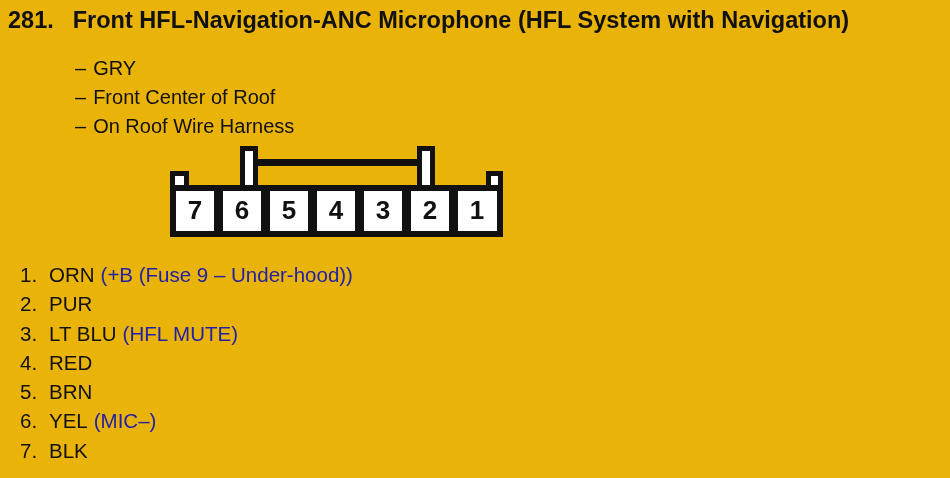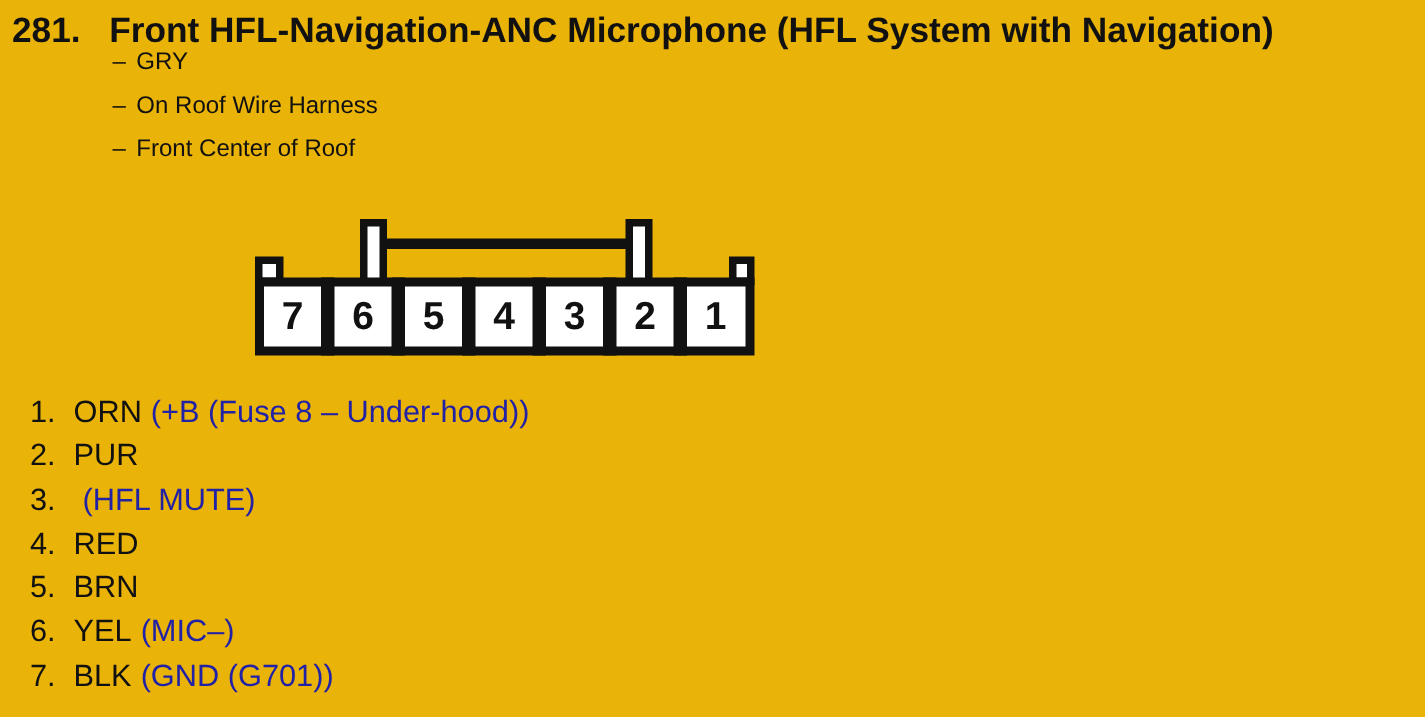--- a/index.html
+++ b/index.html
@@ -20,22 +20,22 @@
     top: 7px;
     font-weight: bold;
     font-size: 23.5px;
     white-space: nowrap;
     letter-spacing: 0;
   }
   .title-text { margin-left: 19px; }
   .attr-list {
     position: absolute;
     left: 75px;
-    top: 27px;
-    font-size: 16px;
+    top: 54px;
+    font-size: 20px;
     line-height: 29px;
   }
   .attr-row { white-space: nowrap; }
   .attr-label { margin-left: 7px; }
   .connector-svg {
     position: absolute;
     left: 158px;
     top: 140px;
   }
   .connector-svg .stroke {
@@ -63,22 +63,22 @@
 <body>
 
 <div class="page">
 
   <div class="title-row">
     <span class="item-no">281.</span><span class="title-text">Front HFL-Navigation-ANC Microphone (HFL System with Navigation)</span>
   </div>
 
   <div class="attr-list" id="attr-list">
       <div class="attr-row"><span class="bullet">–</span><span class="attr-label">GRY</span></div>
+      <div class="attr-row"><span class="bullet">–</span><span class="attr-label">Front Center of Roof</span></div>
       <div class="attr-row"><span class="bullet">–</span><span class="attr-label">On Roof Wire Harness</span></div>
-      <div class="attr-row"><span class="bullet">–</span><span class="attr-label">Front Center of Roof</span></div>
     </div>
 
   <svg class="connector-svg" width="360" height="102" viewBox="0 0 360 102" xmlns="http://www.w3.org/2000/svg">
 
     <line x1="95" y1="22.5" x2="264" y2="22.5" stroke="#111111" stroke-width="7"></line>
 
     <rect class="stroke" x="84.5" y="8.5" width="13" height="40" stroke-width="5"></rect>
     <rect class="stroke" x="261.5" y="8.5" width="13" height="40" stroke-width="5"></rect>
 
     <rect class="stroke" x="14.5" y="33.5" width="14" height="14" stroke-width="5"></rect>
@@ -103,43 +103,43 @@
         <text x="225" y="79" text-anchor="middle" class="cell-num">3</text>
         <text x="272" y="79" text-anchor="middle" class="cell-num">2</text>
         <text x="319" y="79" text-anchor="middle" class="cell-num">1</text>
       </g>
   </svg>
 
   <div class="pin-list" id="pin-list">
       <div class="pin-row">
         <span class="pin-num">1.</span>
         <span class="pin-wire">ORN</span>
-        <span class="pin-fn">(+B (Fuse 8 – Under-hood))</span>
+        <span class="pin-fn">(+B (Fuse 9 – Under-hood))</span>
       </div>
       <div class="pin-row">
         <span class="pin-num">2.</span>
         <span class="pin-wire">PUR</span>
       </div>
       <div class="pin-row">
         <span class="pin-num">3.</span>
+        <span class="pin-wire">LT BLU</span>
         <span class="pin-fn">(HFL MUTE)</span>
       </div>
       <div class="pin-row">
         <span class="pin-num">4.</span>
         <span class="pin-wire">RED</span>
       </div>
       <div class="pin-row">
         <span class="pin-num">5.</span>
         <span class="pin-wire">BRN</span>
       </div>
       <div class="pin-row">
         <span class="pin-num">6.</span>
         <span class="pin-wire">YEL</span>
         <span class="pin-fn">(MIC–)</span>
       </div>
       <div class="pin-row">
         <span class="pin-num">7.</span>
         <span class="pin-wire">BLK</span>
-        <span class="pin-fn">(GND (G701))</span>
       </div>
     </div>
 
 </div>
 
 </body></html>

